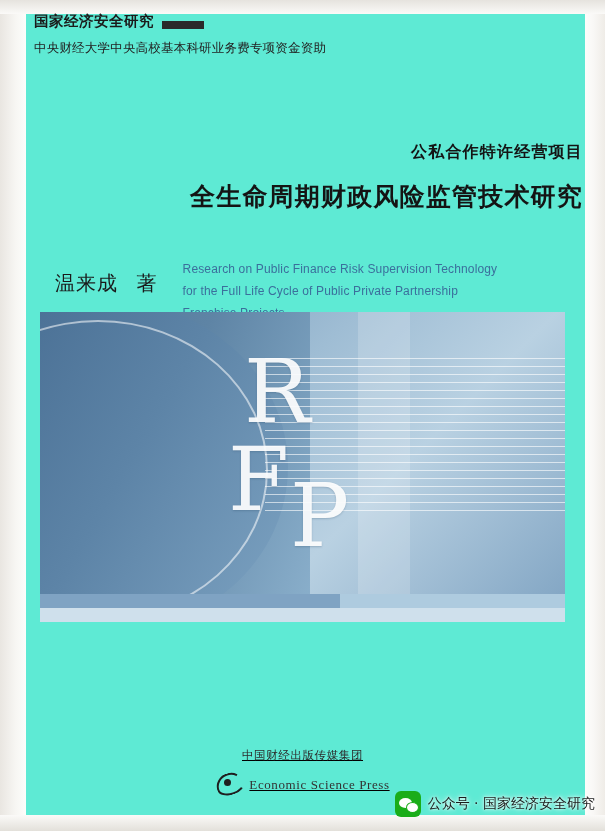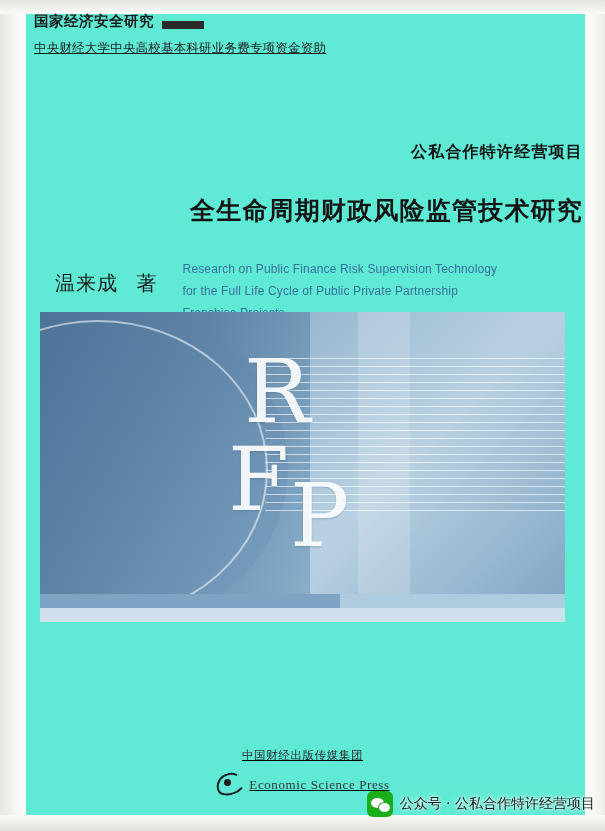--- a/index.html
+++ b/index.html
@@ -69,42 +69,41 @@
     margin-bottom: 2px;
     background: #2a2a2a;
   }
   .series-sub {
     margin-top: 9px;
     font-family: "DejaVu Sans", sans-serif;
     font-size: 12.5px;
     color: #222222;
     letter-spacing: 0.2px;
     white-space: nowrap;
-    text-decoration: underline;
   }
 
   
   .title-block {
     position: absolute;
     right: 22px;
     top: 140px;
     width: 420px;
     text-align: right;
   }
   .title-line {
     font-family: "DejaVu Sans", sans-serif;
     font-weight: bold;
     color: #141414;
     font-size: 16px;
     letter-spacing: 1.2px;
     line-height: 1.5;
   }
   .title-line.second {
     font-size: 25px;
-    margin-top: 28px;
+    margin-top: 14px;
   }
 
   
   .byline-row {
     position: absolute;
     left: 55px;
     top: 258px;
     width: 510px;
     display: flex;
     align-items: flex-start;
@@ -422,16 +421,16 @@
         <div class="pub-name-en">Economic Science Press</div>
       </div>
     </div>
   </div>
 
   <div class="watermark">
     <div class="wm-badge">
       <div class="b1"></div>
       <div class="b2"></div>
     </div>
-    <div class="wm-text">公众号 · 公私合作特许经营项目</div>
+    <div class="wm-text">公众号 · 国家经济安全研究</div>
   </div>
 
 </div>
 
 </body></html>

